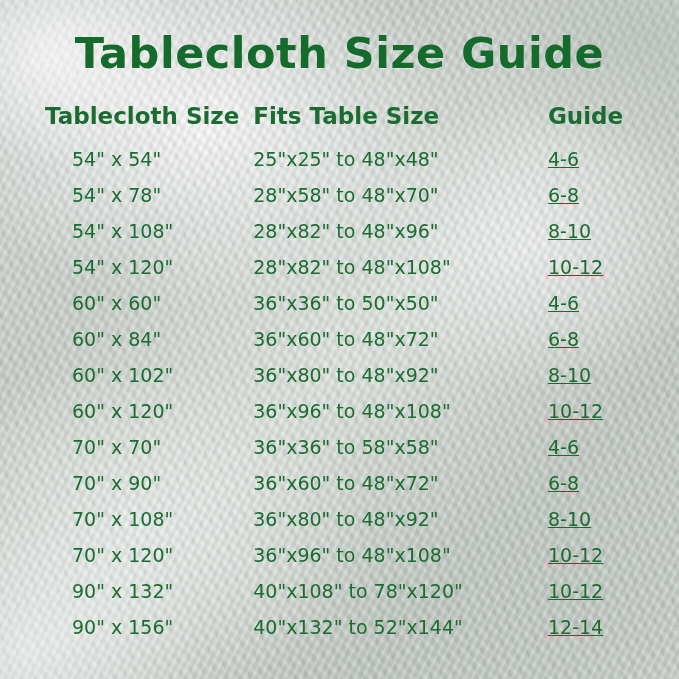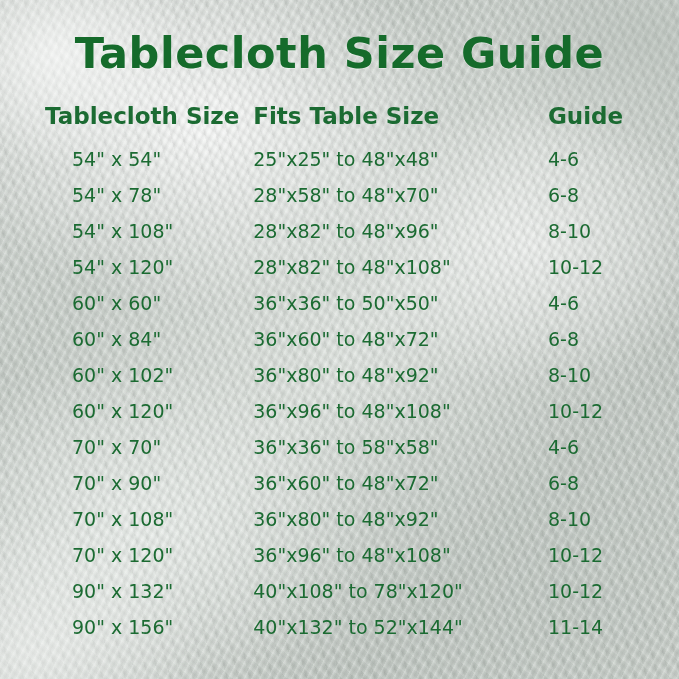--- a/index.html
+++ b/index.html
@@ -85,21 +85,21 @@
     font-family: "DejaVu Sans", sans-serif;
     white-space: nowrap;
   }
   .col-a { width: 232px; padding-left: 72px !important; box-sizing: border-box; }
   .col-b { width: 270px; }
   .col-c { width: 120px; }
   th.col-a { padding-left: 45px !important; margin-left: 45px; }
   th.col-b { padding-left: 0; }
   th.col-c { padding-left: 0; }
   td.col-b { padding-left: 0; }
-  td.col-c { padding-left: 6px; }
+  td.col-c { padding-left: 6px; text-decoration: underline; }
   .hdr-row th { vertical-align: bottom; }
 </style>
 </head>
 <body>
 
 <div id="page">
   <div id="content">
 
     <h1 class="title">Tablecloth Size Guide</h1>
 
@@ -173,19 +173,19 @@
           <td class="col-c">10-12</td>
         </tr>
         <tr>
           <td class="col-a">90" x 132"</td>
           <td class="col-b">40"x108" to 78"x120"</td>
           <td class="col-c">10-12</td>
         </tr>
         <tr>
           <td class="col-a">90" x 156"</td>
           <td class="col-b">40"x132" to 52"x144"</td>
-          <td class="col-c">11-14</td>
+          <td class="col-c">12-14</td>
         </tr>
       </tbody>
     </table>
 
   </div>
 </div>
 
 </body></html>

